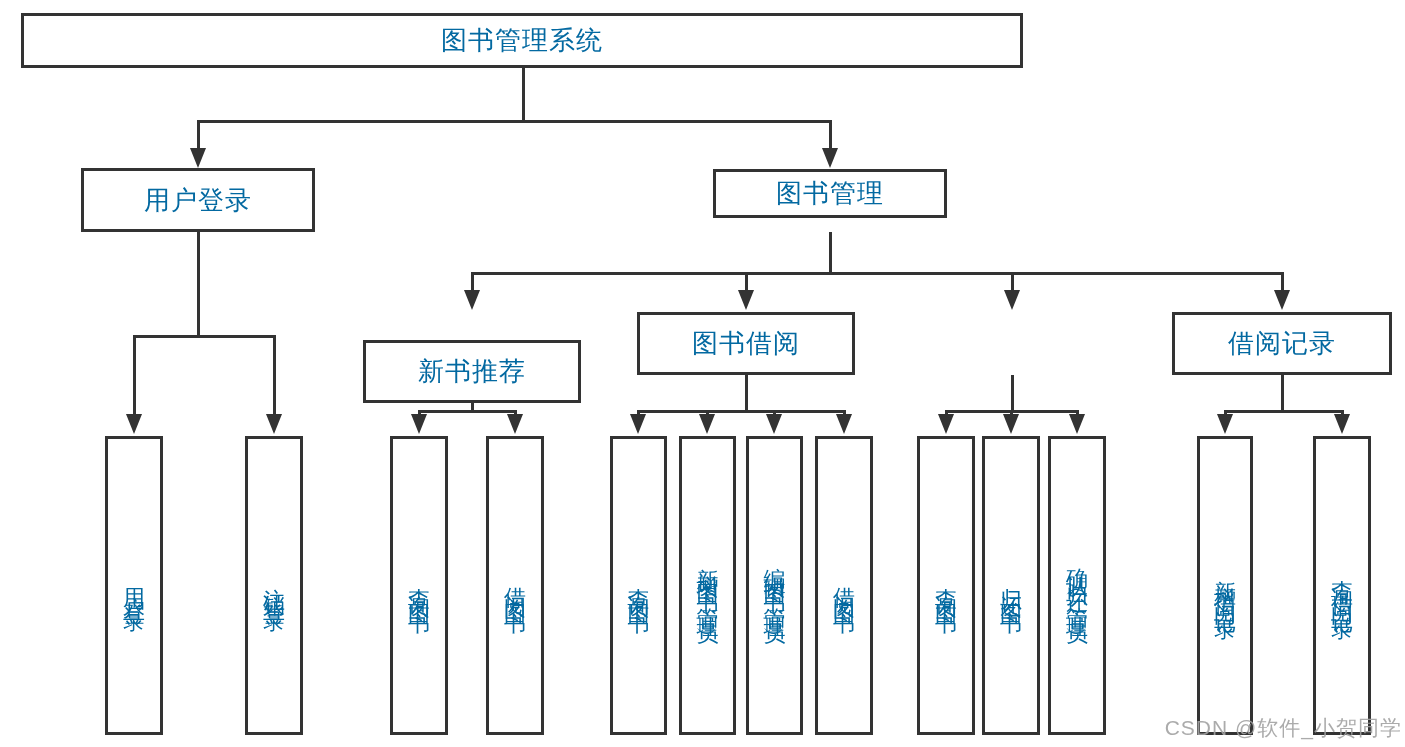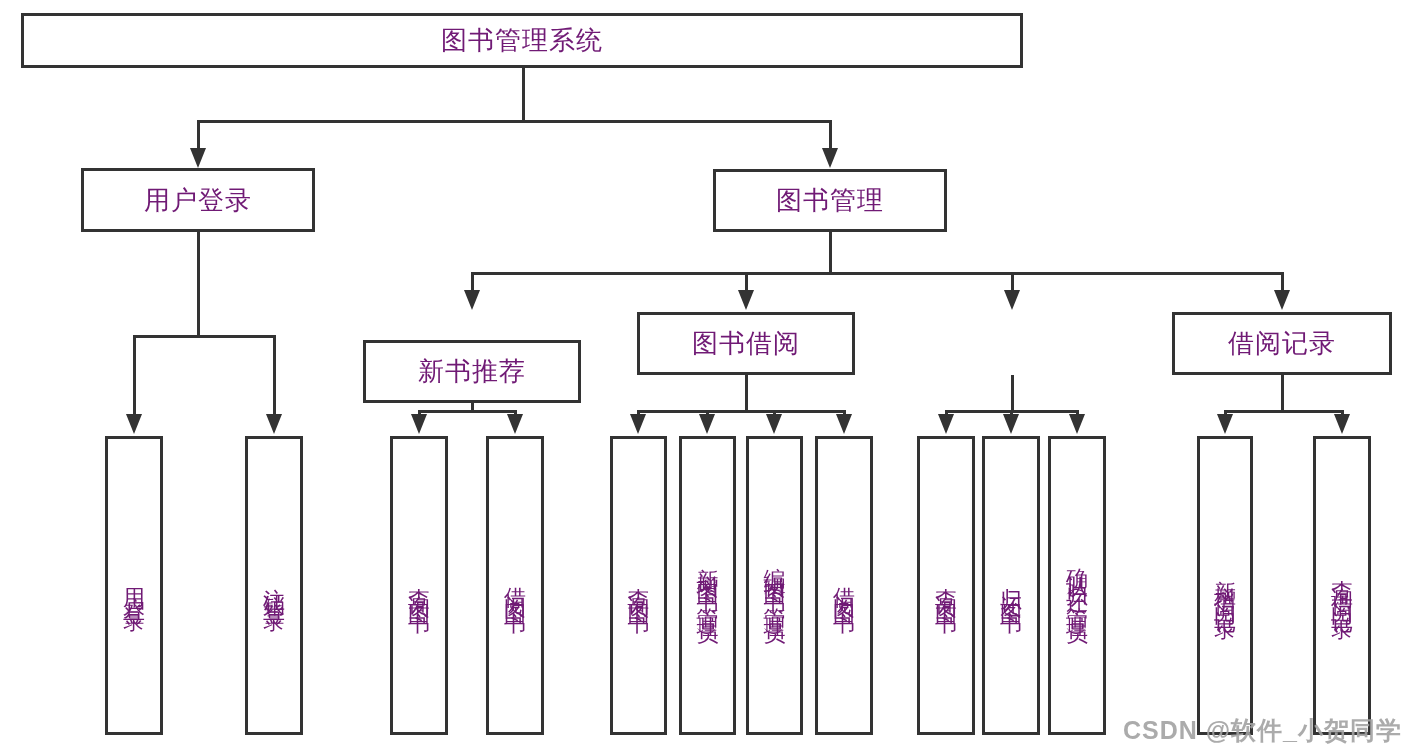--- a/index.html
+++ b/index.html
@@ -21,21 +21,21 @@
     height: 747px;
   }
   .node {
     position: absolute;
     box-sizing: border-box;
     border: 3px solid #333333;
     background: #ffffff;
     display: flex;
     align-items: center;
     justify-content: center;
-    color: #701a75;
+    color: #0369a1;
   }
   .node .lbl {
     font-size: 26px;
     letter-spacing: 1px;
     white-space: nowrap;
   }
   .node.v .lbl {
     writing-mode: vertical-rl;
     text-orientation: mixed;
     font-size: 22px;
@@ -52,26 +52,25 @@
     width: 0;
     height: 0;
     border-left: 8px solid transparent;
     border-right: 8px solid transparent;
     border-top: 20px solid #333333;
   }
   .watermark {
     position: absolute;
     top: 714px;
     right: 3px;
-    font-size: 25px;
+    font-size: 21px;
     letter-spacing: 1px;
     color: rgba(162,162,162,0.9);
     z-index: 10;
     white-space: nowrap;
-    font-weight: bold;
   }
 </style>
 </head>
 <body>
 
 <div id="canvas">
     <div class="edge" style="left: 521.5px; top: 68px; width: 3px; height: 55px;"></div>
     <div class="edge" style="left: 196.5px; top: 120px; width: 635px; height: 3px;"></div>
     <div class="edge" style="left: 196.5px; top: 120px; width: 3px; height: 30px;"></div>
     <div class="arrow-head" style="left: 190px; top: 148px;"></div>
@@ -122,21 +121,21 @@
     <div class="edge" style="left: 1223.5px; top: 410px; width: 3px; height: 6px;"></div>
     <div class="arrow-head" style="left: 1217px; top: 414px;"></div>
     <div class="edge" style="left: 1340.5px; top: 410px; width: 3px; height: 6px;"></div>
     <div class="arrow-head" style="left: 1334px; top: 414px;"></div>
     <div class="node" style="left: 21px; top: 13px; width: 1002px; height: 55px;">
       <span class="lbl">图书管理系统</span>
     </div>
     <div class="node" style="left: 81px; top: 168px; width: 234px; height: 64px;">
       <span class="lbl">用户登录</span>
     </div>
-    <div class="node" style="left: 713px; top: 169px; width: 234px; height: 63px;">
+    <div class="node" style="left: 713px; top: 169px; width: 234px; height: 49px;">
       <span class="lbl">图书管理</span>
     </div>
     <div class="node" style="left: 363px; top: 312px; width: 218px; height: 63px; margin-top: 28px;">
       <span class="lbl">新书推荐</span>
     </div>
     <div class="node" style="left: 637px; top: 312px; width: 218px; height: 63px;">
       <span class="lbl">图书借阅</span>
     </div>
     <div class="node" style="left: 1172px; top: 312px; width: 220px; height: 63px;">
       <span class="lbl">借阅记录</span>

